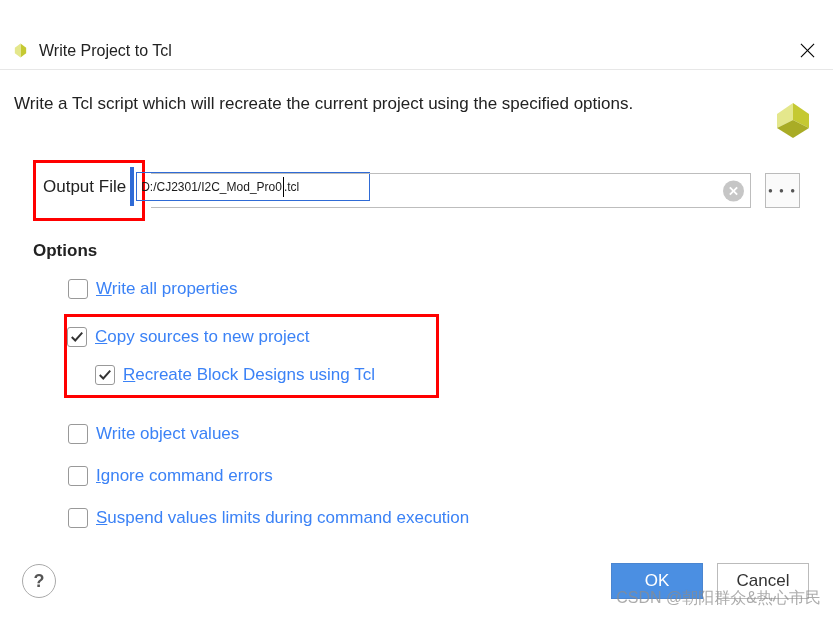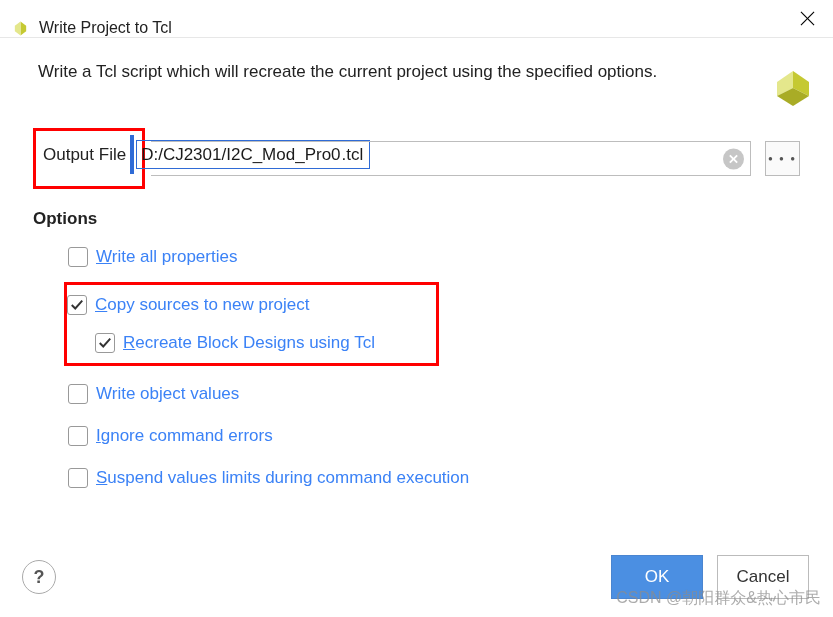--- a/index.html
+++ b/index.html
@@ -10,24 +10,25 @@
       background: #fff;
       width: 833px;
       height: 617px;
       overflow: hidden;
       position: relative;
     }
 
     .titlebar {
       height: 37px;
       display: flex;
-      align-items: flex-end;
+      align-items: center;
       padding: 0 12px;
       background: #fff;
       position: relative;
+      margin-top: 32px;
     }
     .title-icon {
       width: 17px; height: 17px;
       margin-right: 10px;
     }
     .title-text { font-size: 16px; color: #222; }
     .close-x {
       position: absolute;
       right: 10px; top: 2px;
       width: 32px; height: 32px;
@@ -44,21 +45,20 @@
     .desc-row {
       display: flex;
       align-items: flex-start;
       justify-content: space-between;
       padding: 0 20px 0 14px;
     }
     .desc-text {
       font-size: 17px;
       color: #222;
       padding-top: 2px;
-      margin-left: 24px;
     }
     .logo-wrap {
       width: 40px; height: 40px;
       margin-top: 8px;
     }
 
     .form-area {
       padding: 20px 33px 0 33px;
     }
 
@@ -93,21 +93,21 @@
     }
     .file-input-inner {
       position: absolute;
       left: 4px; top: 3px;
       bottom: 3px;
       width: 234px;
       border: 1px solid #2f6bd6;
       padding: 0 37px 0 4px;
       display: flex;
       align-items: center;
-      font-size: 17px;
+      font-size: 12px;
     }
     .caret {
       display: inline-block;
       width: 1px; height: 20px;
       background: #000;
       margin-left: 1px;
     }
 
     .big-field {
       flex: 1;
@@ -165,21 +165,21 @@
       align-items: center;
       justify-content: center;
       flex-shrink: 0;
     }
     .chk.checked svg { width: 14px; height: 14px; }
     .opt-label { font-size: 17px; color: #3b82f6; text-align: right; }
     .opt-label .u { text-decoration: underline; }
 
     .redbox-2 {
       border: 3px solid #f00;
-      margin: -3px 0 14px -4px;
+      margin: -3px 0 22px -4px;
       padding: 6px 8px 6px 0;
       width: 375px;
     }
     .redbox-2 .option-row { margin-bottom: 10px; }
     .redbox-2 .option-row.sub { margin-left: 28px; margin-bottom: 0;}
 
     .bottom-bar {
       position: absolute;
       bottom: 18px;
       left: 0; right: 0;
@@ -192,21 +192,21 @@
       width: 34px; height: 34px;
       border: 1.5px solid #aaa;
       border-radius: 50%;
       display: flex; align-items: center; justify-content: center;
       color: #555;
       font-size: 18px;
       font-weight: bold;
     }
     .btn-row { display: flex; gap: 14px; }
     .btn {
-      height: 44px;
+      height: 36px;
       min-width: 92px;
       padding: 0 7px;
       font-size: 17px;
       border: 1.5px solid #bbb;
       background: #fff;
       display: flex; align-items: center; justify-content: center;
       color: #333;
     }
     .btn.primary {
       background: #4b8fe2;

